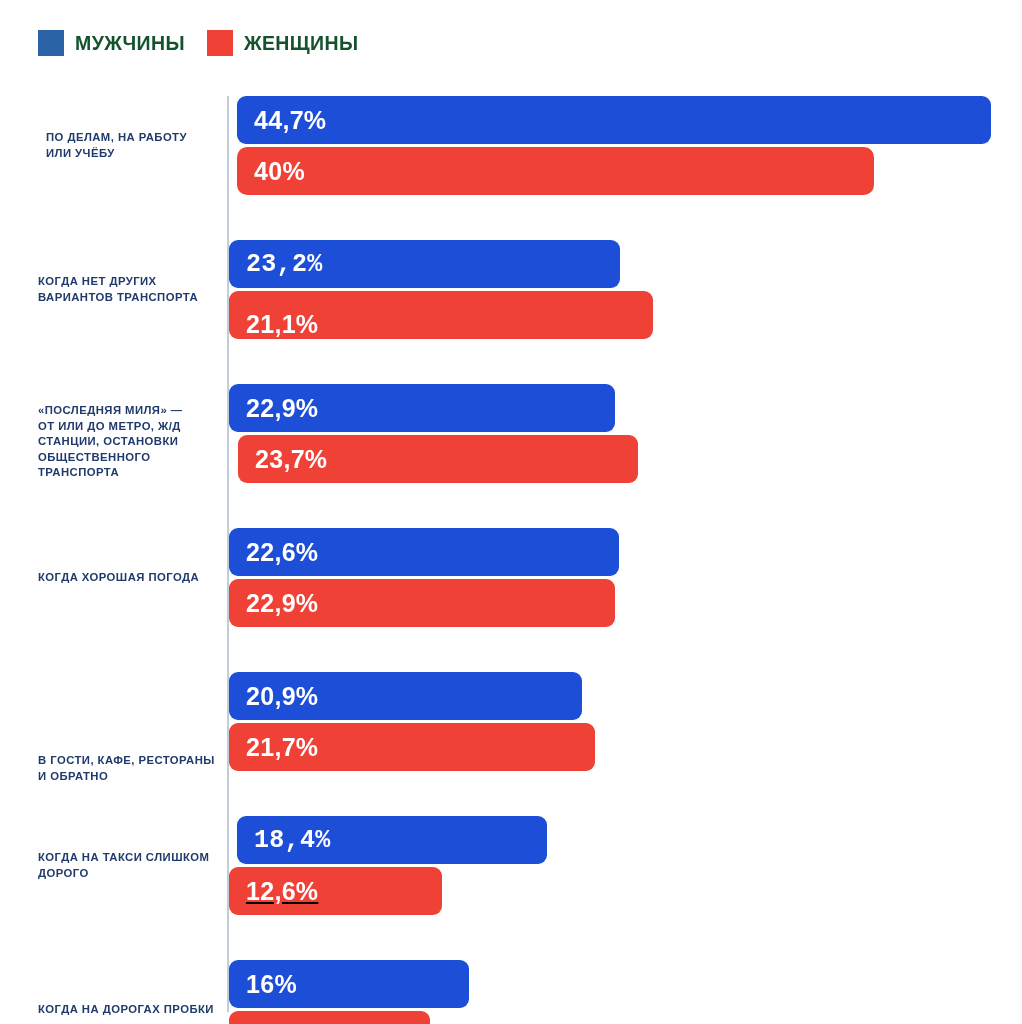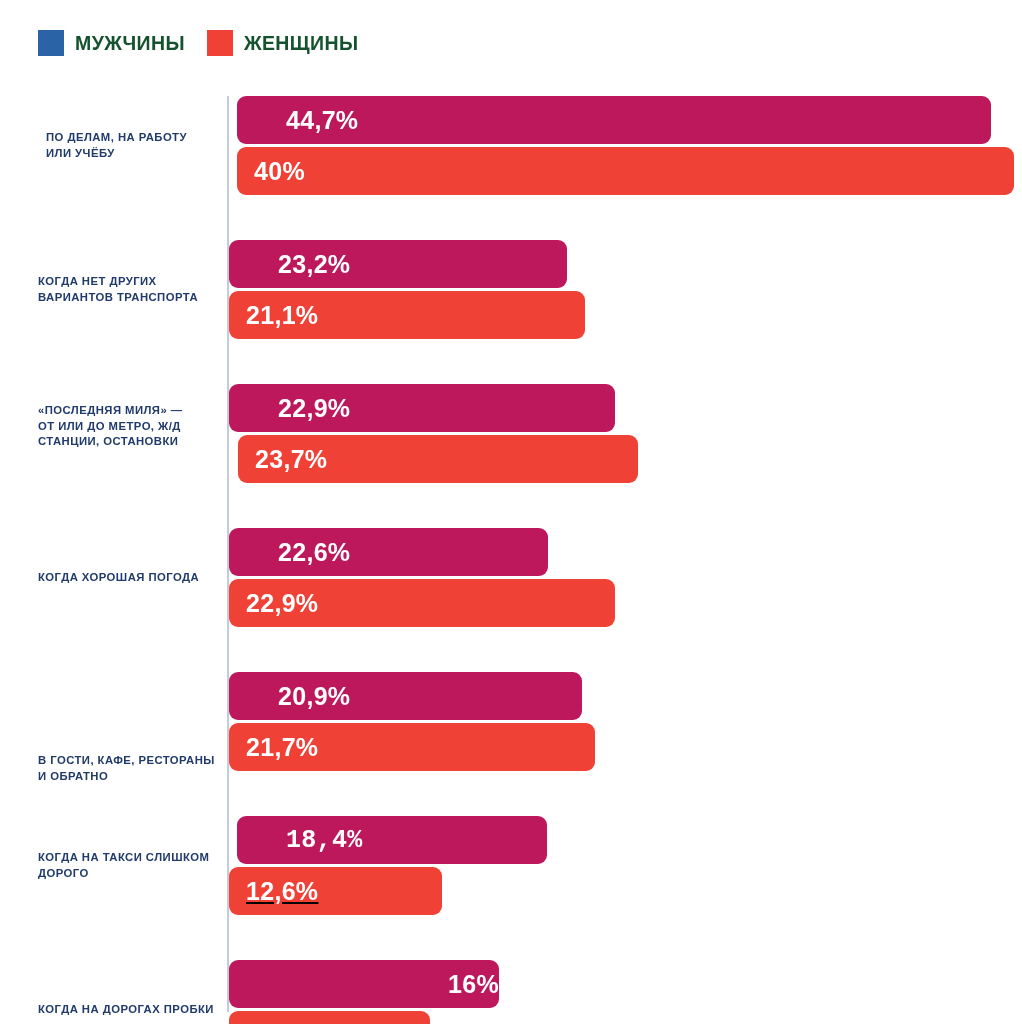--- a/index.html
+++ b/index.html
@@ -95,21 +95,21 @@
 
   .bar {
     position: absolute;
     left: 0;
     top: 0;
     height: 48px;
     border-radius: 9px;
     display: flex;
     align-items: center;
   }
-  .bar.male   { background: #be185d; padding-left: 32px; }
+  .bar.male   { background: #1d4ed8; }
   .bar.female { background: #ef4136; }
 
   .bar-value {
     color: #ffffff;
     font-size: 25px;
     font-weight: bold;
     letter-spacing: 0.3px;
     padding-left: 17px;
     white-space: nowrap;
   }
@@ -137,64 +137,65 @@
           <div class="cat-label" style="top: 34px;">
             <div>ПО ДЕЛАМ, НА РАБОТУ</div>
             <div>ИЛИ УЧЁБУ</div>
           </div>
           <div class="bar-wrap" style="position: absolute; left: 229px; top: 0px; margin-left: 0px; width: 790px;">
             <div class="bar male" style="width: 754px;">
               <span class="bar-value">44,7%</span>
             </div>
           </div>
           <div class="bar-wrap" style="position: absolute; left: 229px; top: 51px; margin-left: 0px; width: 790px;">
-            <div class="bar female" style="width: 777px;">
+            <div class="bar female" style="width: 637px; border-radius: 10px;">
               <span class="bar-value">40%</span>
             </div>
           </div>
         </div>
         <div class="group" style="position: absolute; left: 0px; top: 144px; width: 1022px; height: 99px;">
           <div class="cat-label" style="top: 34px;">
             <div>КОГДА НЕТ ДРУГИХ</div>
             <div>ВАРИАНТОВ ТРАНСПОРТА</div>
           </div>
           <div class="bar-wrap" style="position: absolute; left: 229px; top: 0px; margin-left: 0px; width: 790px;">
-            <div class="bar male" style="width: 338px;">
+            <div class="bar male" style="width: 391px; font-family: Liberation Mono, monospace;">
               <span class="bar-value">23,2%</span>
             </div>
           </div>
           <div class="bar-wrap" style="position: absolute; left: 229px; top: 51px; margin-left: 0px; width: 790px;">
-            <div class="bar female" style="width: 356px;">
+            <div class="bar female" style="width: 424px; align-items: flex-end;">
               <span class="bar-value">21,1%</span>
             </div>
           </div>
         </div>
         <div class="group" style="position: absolute; left: 0px; top: 288px; width: 1022px; height: 99px;">
           <div class="cat-label" style="top: 19px;">
             <div>«ПОСЛЕДНЯЯ МИЛЯ» —</div>
             <div>ОТ ИЛИ ДО МЕТРО, Ж/Д</div>
             <div>СТАНЦИИ, ОСТАНОВКИ</div>
+            <div>ОБЩЕСТВЕННОГО ТРАНСПОРТА</div>
           </div>
           <div class="bar-wrap" style="position: absolute; left: 229px; top: 0px; margin-left: 0px; width: 790px;">
             <div class="bar male" style="width: 386px;">
               <span class="bar-value">22,9%</span>
             </div>
           </div>
           <div class="bar-wrap" style="position: absolute; left: 229px; top: 51px; margin-left: 9px; width: 790px; padding-left: 32px;">
             <div class="bar female" style="width: 400px;">
               <span class="bar-value">23,7%</span>
             </div>
           </div>
         </div>
         <div class="group" style="position: absolute; left: 0px; top: 432px; width: 1022px; height: 99px;">
           <div class="cat-label" style="top: 42px;">
             <div>КОГДА ХОРОШАЯ ПОГОДА</div>
           </div>
           <div class="bar-wrap" style="position: absolute; left: 229px; top: 0px; margin-left: 0px; width: 790px;">
-            <div class="bar male" style="width: 319px;">
+            <div class="bar male" style="width: 390px;">
               <span class="bar-value">22,6%</span>
             </div>
           </div>
           <div class="bar-wrap" style="position: absolute; left: 229px; top: 51px; margin-left: 0px; width: 790px;">
             <div class="bar female" style="width: 386px;">
               <span class="bar-value">22,9%</span>
             </div>
           </div>
         </div>
         <div class="group" style="position: absolute; left: 0px; top: 576px; width: 1022px; height: 99px;">
@@ -227,21 +228,21 @@
             <div class="bar female" style="width: 213px; text-decoration: underline;">
               <span class="bar-value">12,6%</span>
             </div>
           </div>
         </div>
         <div class="group" style="position: absolute; left: 0px; top: 864px; width: 1022px; height: 99px;">
           <div class="cat-label" style="top: 42px;">
             <div>КОГДА НА ДОРОГАХ ПРОБКИ</div>
           </div>
           <div class="bar-wrap" style="position: absolute; left: 229px; top: 0px; margin-left: 0px; width: 790px;">
-            <div class="bar male" style="width: 270px; justify-content: flex-end;">
+            <div class="bar male" style="width: 240px;">
               <span class="bar-value">16%</span>
             </div>
           </div>
           <div class="bar-wrap" style="position: absolute; left: 229px; top: 51px; margin-left: 0px; width: 790px;">
             <div class="bar female" style="width: 201px;">
               <span class="bar-value">11,9%</span>
             </div>
           </div>
         </div>
       </div>

